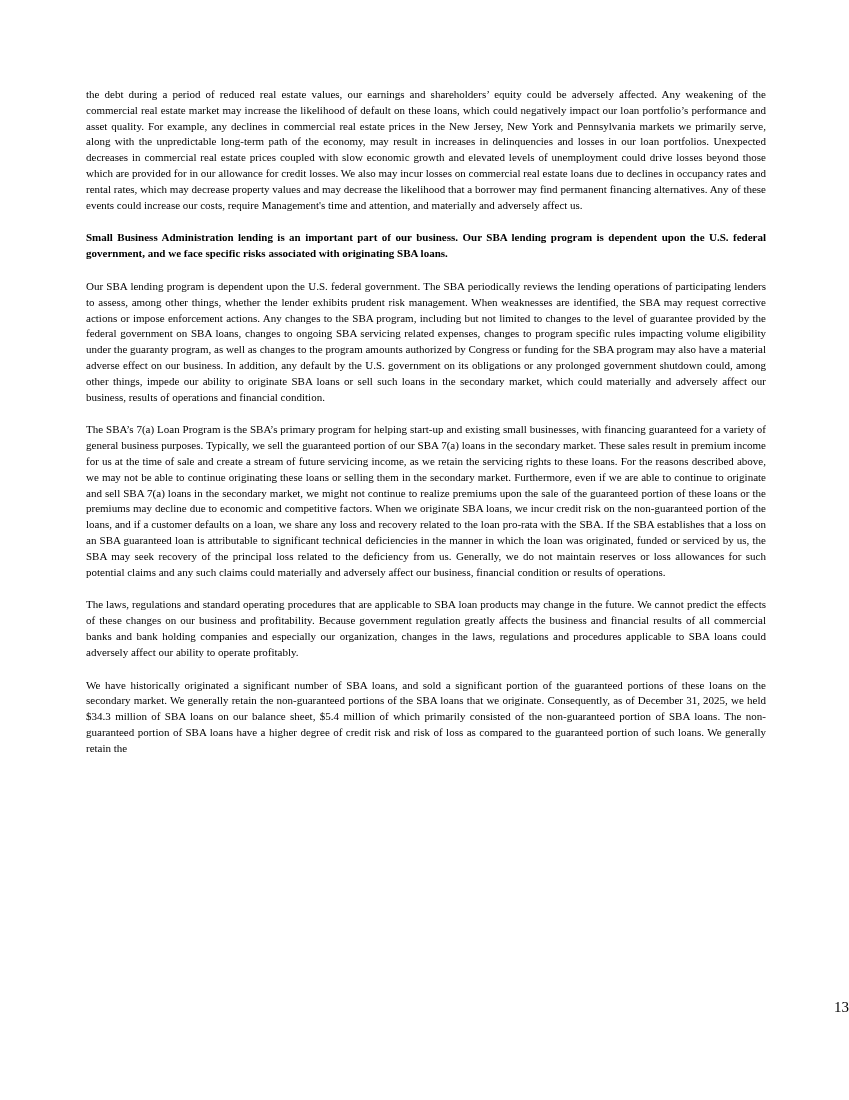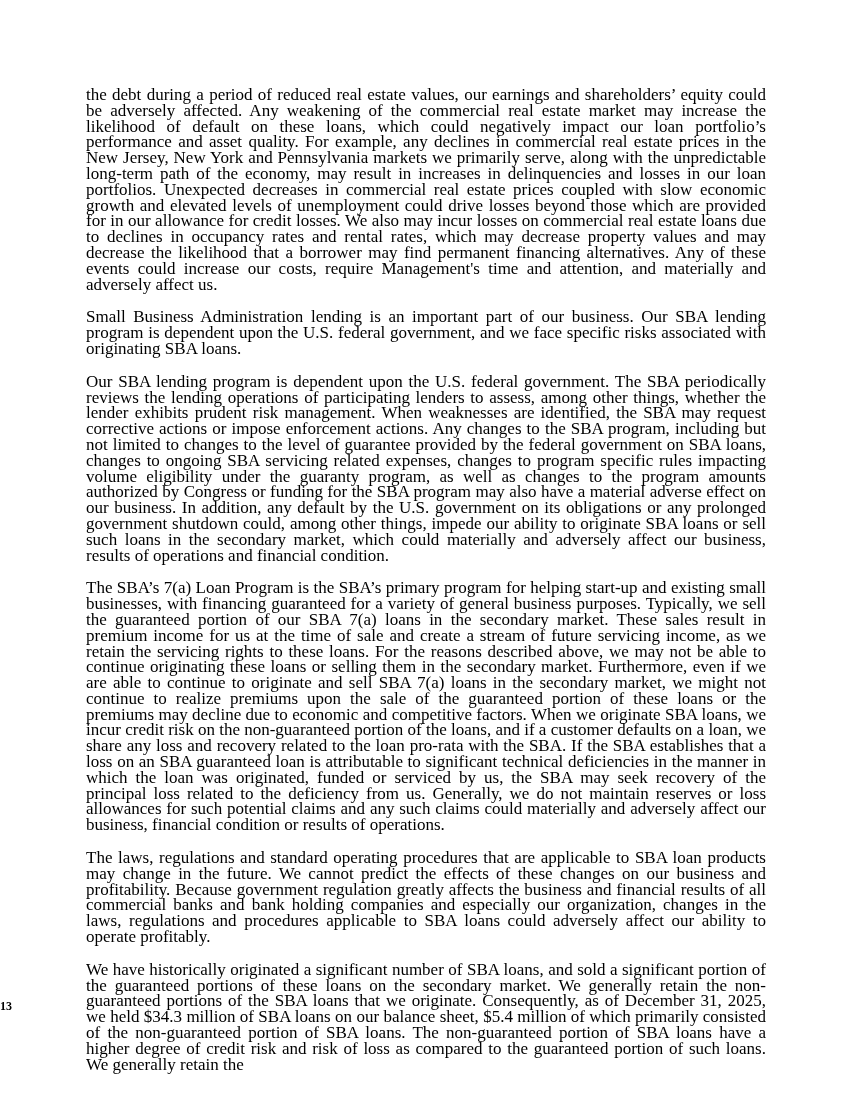--- a/index.html
+++ b/index.html
@@ -17,36 +17,35 @@
     overflow: hidden;
   }
   .doc-content {
     position: absolute;
     left: 86px;
     top: 87px;
     width: 680px;
   }
   .para, .heading {
     margin: 0 0 17px 0;
-    font-size: 17px;
+    font-size: 11px;
     line-height: 15.8px;
     text-align: justify;
     text-justify: inter-word;
   }
   .heading {
-    font-weight: normal;
+    font-weight: bold;
   }
   .page-number {
     position: absolute;
     left: 0;
     right: 0;
     top: 999px;
-    text-align: left;
-    font-size: 12px;
-    font-weight: bold;
+    text-align: right;
+    font-size: 15px;
   }
 </style>
 </head>
 <body>
 
 <div class="page">
   <div class="doc-content">
     <p class="para">the debt during a period of reduced real estate values, our earnings and shareholders’ equity could be adversely affected. Any weakening of the commercial real estate market may increase the likelihood of default on these loans, which could negatively impact our loan portfolio’s performance and asset quality. For example, any declines in commercial real estate prices in the New Jersey, New York and Pennsylvania markets we primarily serve, along with the unpredictable long-term path of the economy, may result in increases in delinquencies and losses in our loan portfolios. Unexpected decreases in commercial real estate prices coupled with slow economic growth and elevated levels of unemployment could drive losses beyond those which are provided for in our allowance for credit losses. We also may incur losses on commercial real estate loans due to declines in occupancy rates and rental rates, which may decrease property values and may decrease the likelihood that a borrower may find permanent financing alternatives. Any of these events could increase our costs, require Management's time and attention, and materially and adversely affect us.</p>
     <p class="heading">Small Business Administration lending is an important part of our business. Our SBA lending program is dependent upon the U.S. federal government, and we face specific risks associated with originating SBA loans.</p>
     <p class="para">Our SBA lending program is dependent upon the U.S. federal government. The SBA periodically reviews the lending operations of participating lenders to assess, among other things, whether the lender exhibits prudent risk management. When weaknesses are identified, the SBA may request corrective actions or impose enforcement actions. Any changes to the SBA program, including but not limited to changes to the level of guarantee provided by the federal government on SBA loans, changes to ongoing SBA servicing related expenses, changes to program specific rules impacting volume eligibility under the guaranty program, as well as changes to the program amounts authorized by Congress or funding for the SBA program may also have a material adverse effect on our business. In addition, any default by the U.S. government on its obligations or any prolonged government shutdown could, among other things, impede our ability to originate SBA loans or sell such loans in the secondary market, which could materially and adversely affect our business, results of operations and financial condition.</p>

